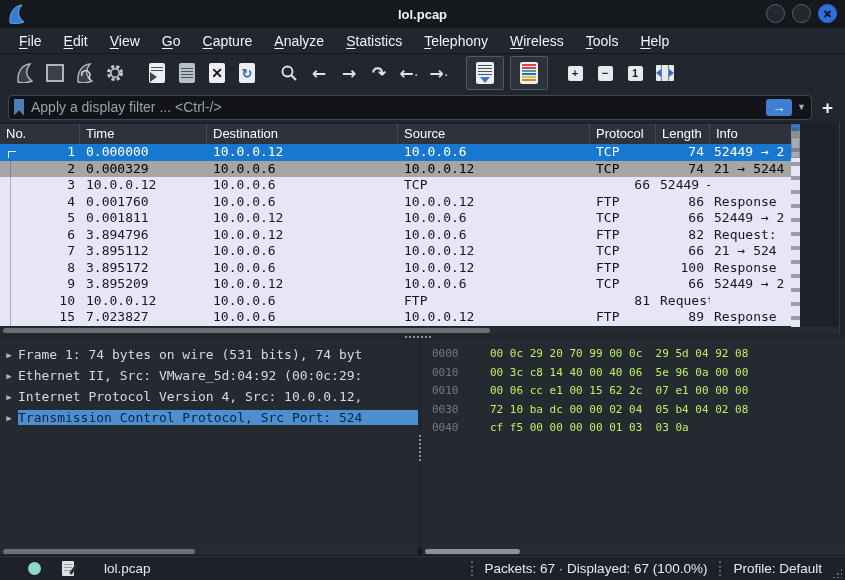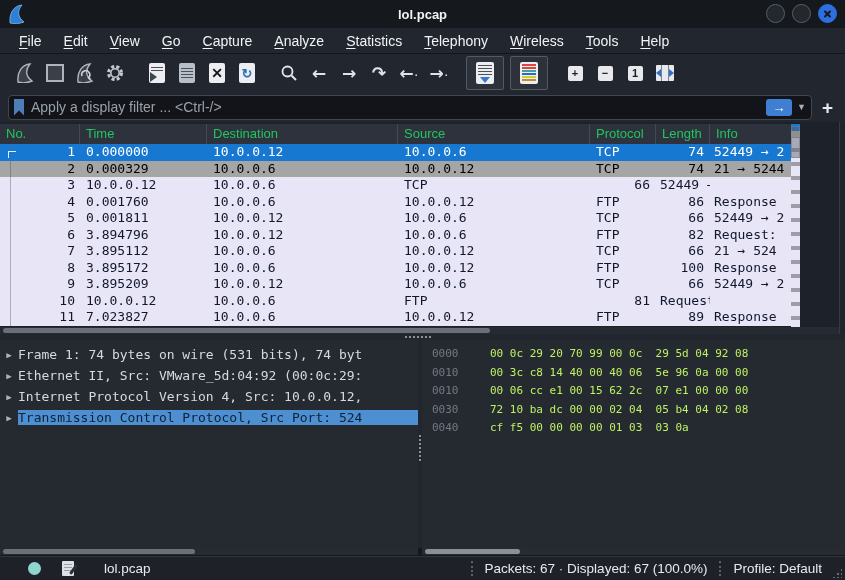--- a/index.html
+++ b/index.html
@@ -69,21 +69,21 @@
                       white-space:nowrap;overflow:hidden;}
   #apply-btn{width:26px;height:17px;background:#3f7fd2;border-radius:3px;color:#fff;
              display:flex;align-items:center;justify-content:center;font-size:13px;font-weight:bold;}
   #apply-caret{color:#a9adb5;font-size:9px;margin-left:-2px;}
   #filter-add{color:#e8eaee;font-size:19px;font-weight:bold;padding:0 4px;line-height:1;}
 
   
   #packet-list{position:absolute;left:0;top:122px;width:845px;height:212px;background:#1d2129;}
   .grid{display:grid;grid-template-columns:80px 127px 191px 192px 66px 54px 1fr;}
   #pl-header{position:absolute;left:0;top:2px;width:791px;height:20px;background:#2e323c;
-             font-size:13px;color:#22c55e;border-bottom:1px solid #10131a;}
+             font-size:13px;color:#ffffff;border-bottom:1px solid #10131a;}
   #pl-header .hc{padding:2px 0 0 6px;border-right:1px solid #434956;white-space:nowrap;overflow:hidden;}
   #pl-header .hc:last-child{border-right:none;}
   #rows{position:absolute;left:0;top:22px;width:791px;}
   .prow{height:16.5px;font-size:13px;line-height:16.5px;white-space:nowrap;position:relative;}
   .prow span{overflow:hidden;display:block;}
   .prow .no{text-align:right;padding-right:5px;}
   .prow .len{text-align:right;padding-right:6px;}
   .prow .t,.prow .s,.prow .d,.prow .p{padding-left:6px;}
   .prow .i{padding-left:4px;}
   .prow.normal{background:#e7e5f6;color:#11182e;}
@@ -407,21 +407,21 @@
       <div class="prow grid normal">
         <span class="no">10</span>
         <span class="s">10.0.0.12</span>
         <span class="d">10.0.0.6</span>
         <span class="p">FTP</span>
         <span class="len">81</span>
         <span class="i">Request:</span>
       </div>
 
       <div class="prow grid normal">
-        <span class="no">11</span>
+        <span class="no">15</span>
         <span class="t">7.023827</span>
         <span class="s">10.0.0.6</span>
         <span class="d">10.0.0.12</span>
         <span class="p">FTP</span>
         <span class="len">89</span>
         <span class="i">Response</span>
       </div>
     </div>
   <div id="minimap">
     <div id="mini-thumb"></div>

